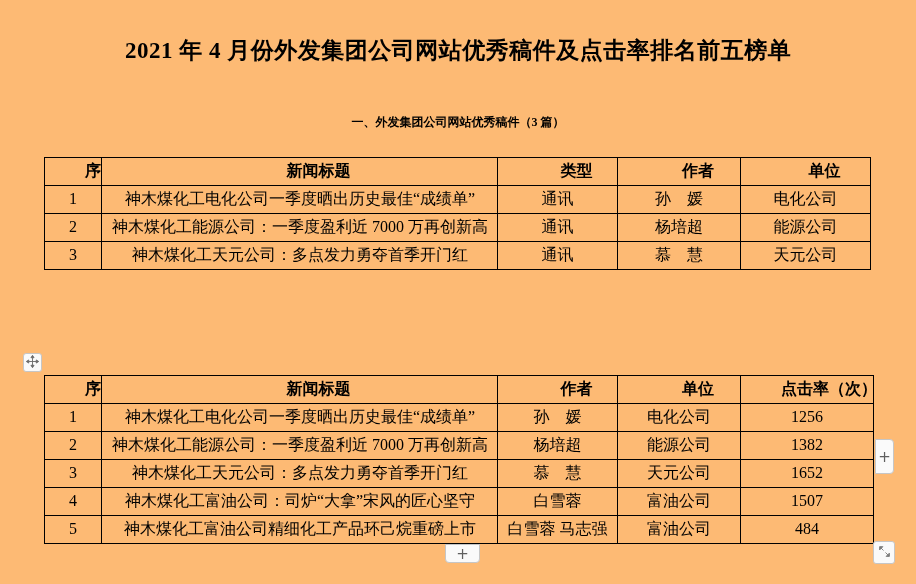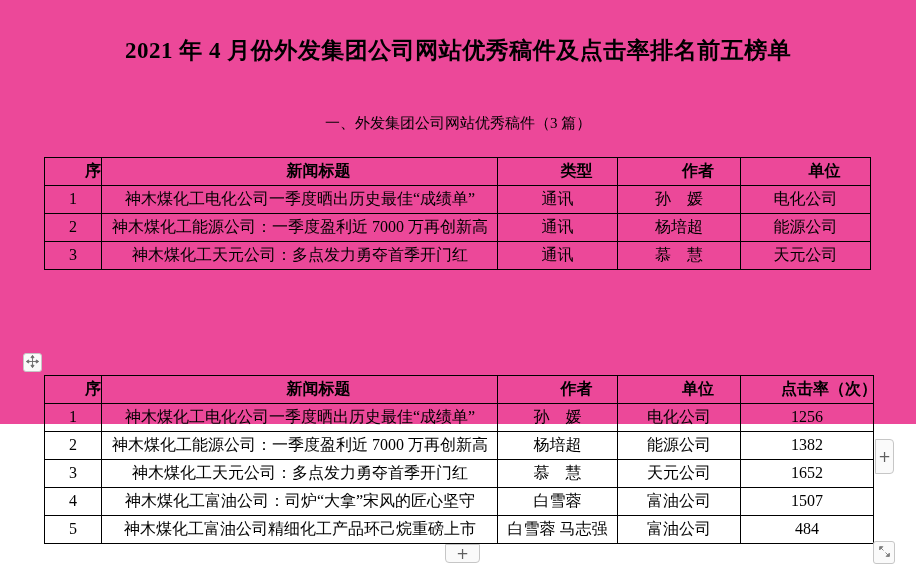--- a/index.html
+++ b/index.html
@@ -1,19 +1,19 @@
 <!DOCTYPE html>
 <html><head>
 <meta charset="utf-8">
 <style>
   html,body{margin:0;padding:0;}
   body{width:916px;height:584px;overflow:hidden;background:#ffffff;}
-  .page{position:relative;width:916px;height:424px;background:#ec4899;font-family:"Liberation Serif",serif;color:#000;}
+  .page{position:relative;width:916px;height:584px;background:#fdba74;font-family:"Liberation Serif",serif;color:#000;}
   .doc-title{position:absolute;top:35px;left:0;width:916px;text-align:center;font-size:23px;font-weight:bold;letter-spacing:0.5px;}
-  .sec-heading{position:absolute;left:0;width:916px;text-align:center;font-size:15px;font-weight:normal;}
+  .sec-heading{position:absolute;left:0;width:916px;text-align:center;font-size:12px;font-weight:bold;}
   .h1{top:114px;}
   .h2{top:330px;}
   table.tbl{position:absolute;border-collapse:collapse;table-layout:fixed;font-size:16px;color:#000;}
   .t1{left:44px;top:157px;width:826px;}
   .t2{left:44px;top:375px;width:829px;}
   table.tbl th,table.tbl td{border:1px solid #000;text-align:center;vertical-align:middle;padding:0 2px;height:27px;line-height:1.15;overflow:hidden;white-space:nowrap;}
   table.tbl th{font-weight:bold;padding-left:40px;}
   table.tbl td.c1{text-align:center;padding-left:3px;}
   
   .ctl{position:absolute;background:#fafafa;border:1px solid #c6c6c6;display:flex;align-items:center;justify-content:center;box-sizing:border-box;color:#5f5f5f;font-family:"DejaVu Sans",sans-serif;}

